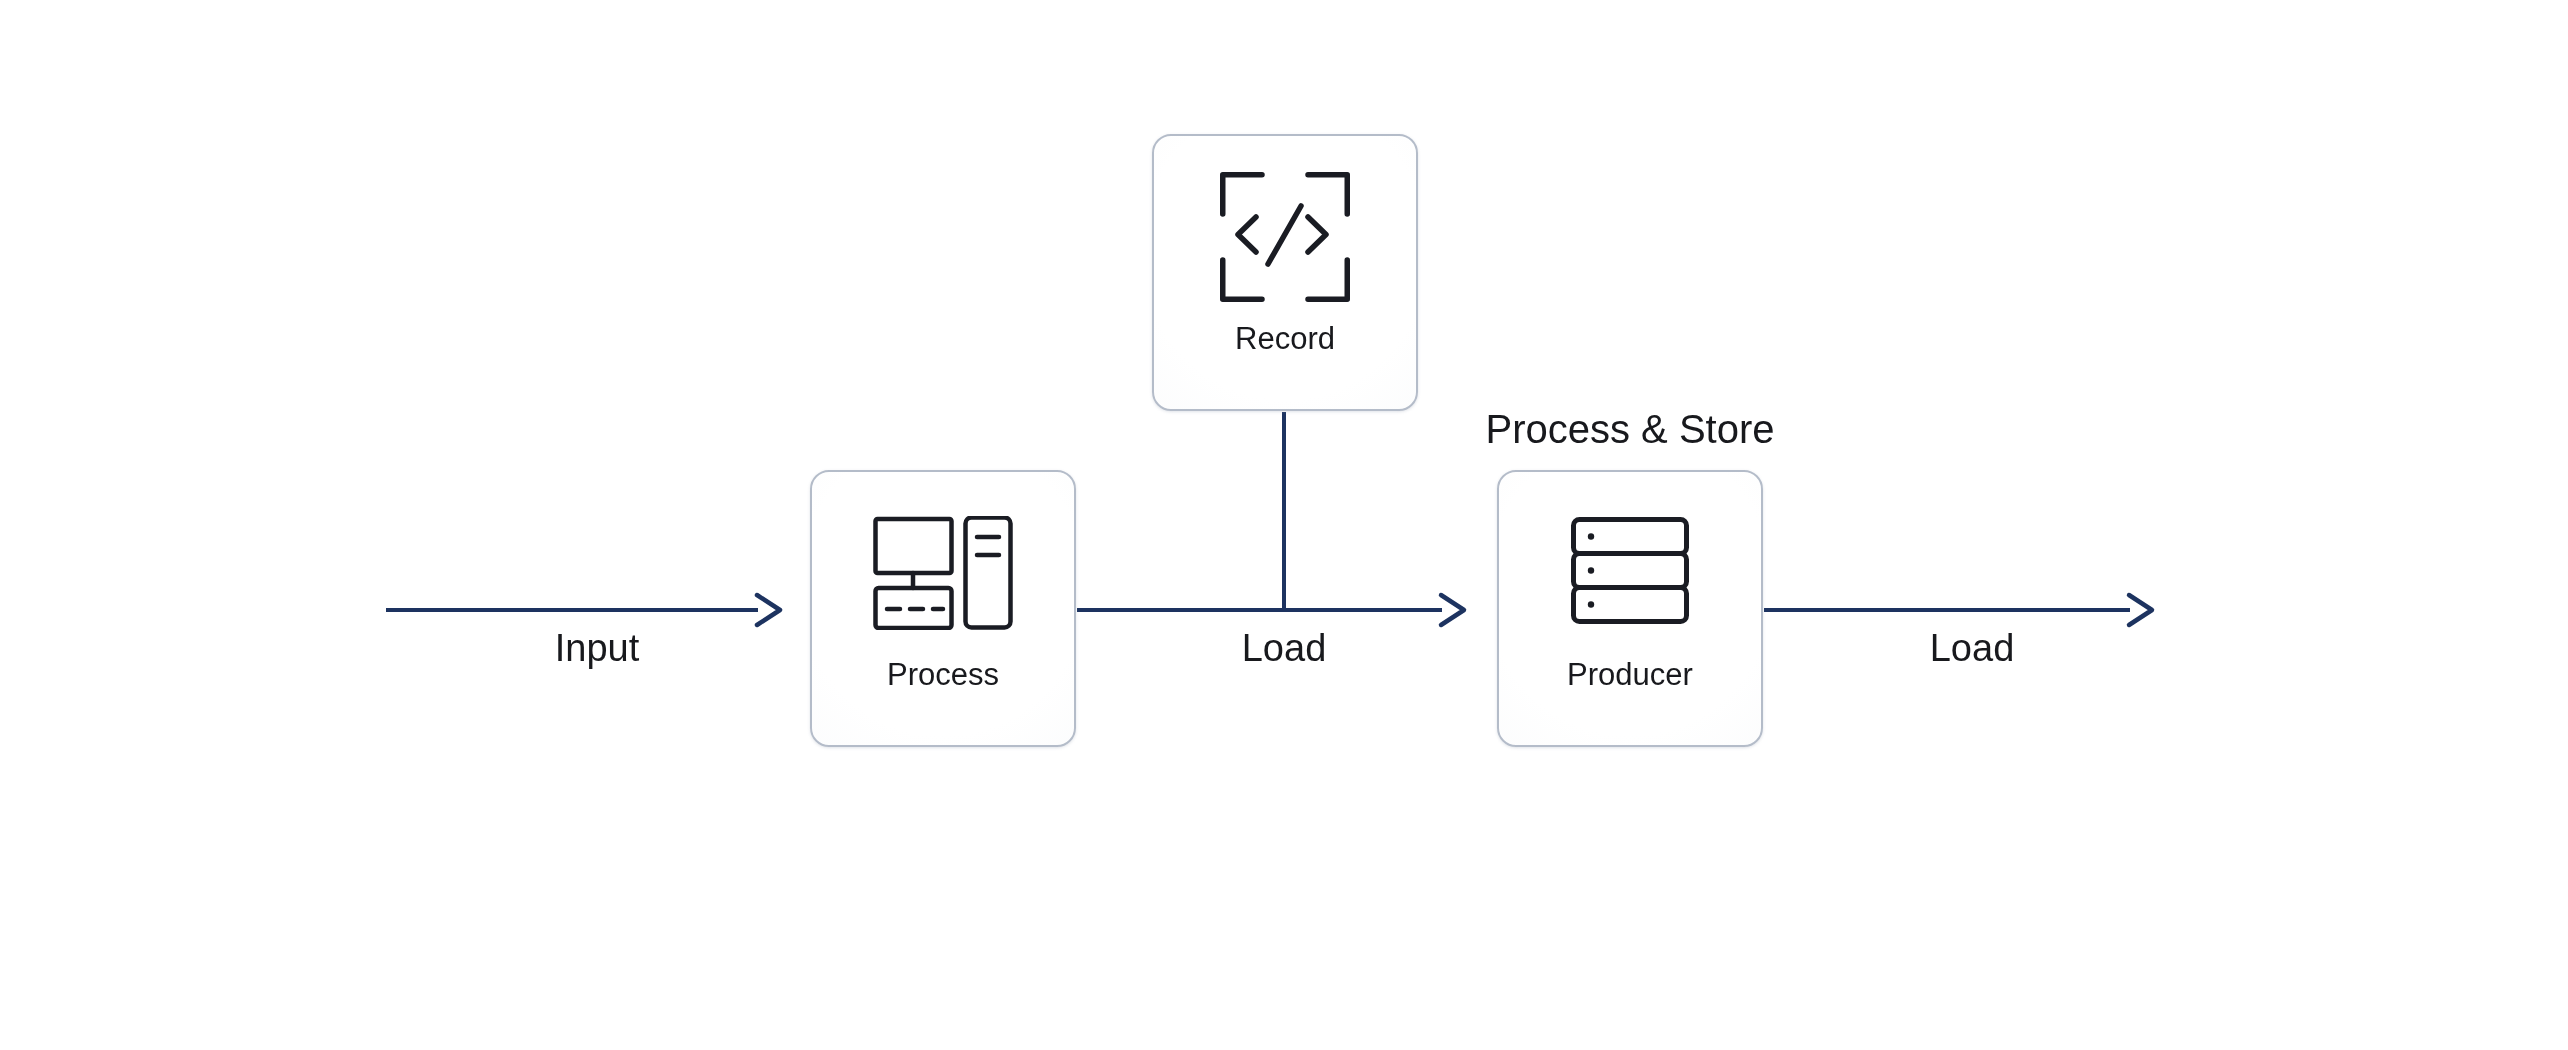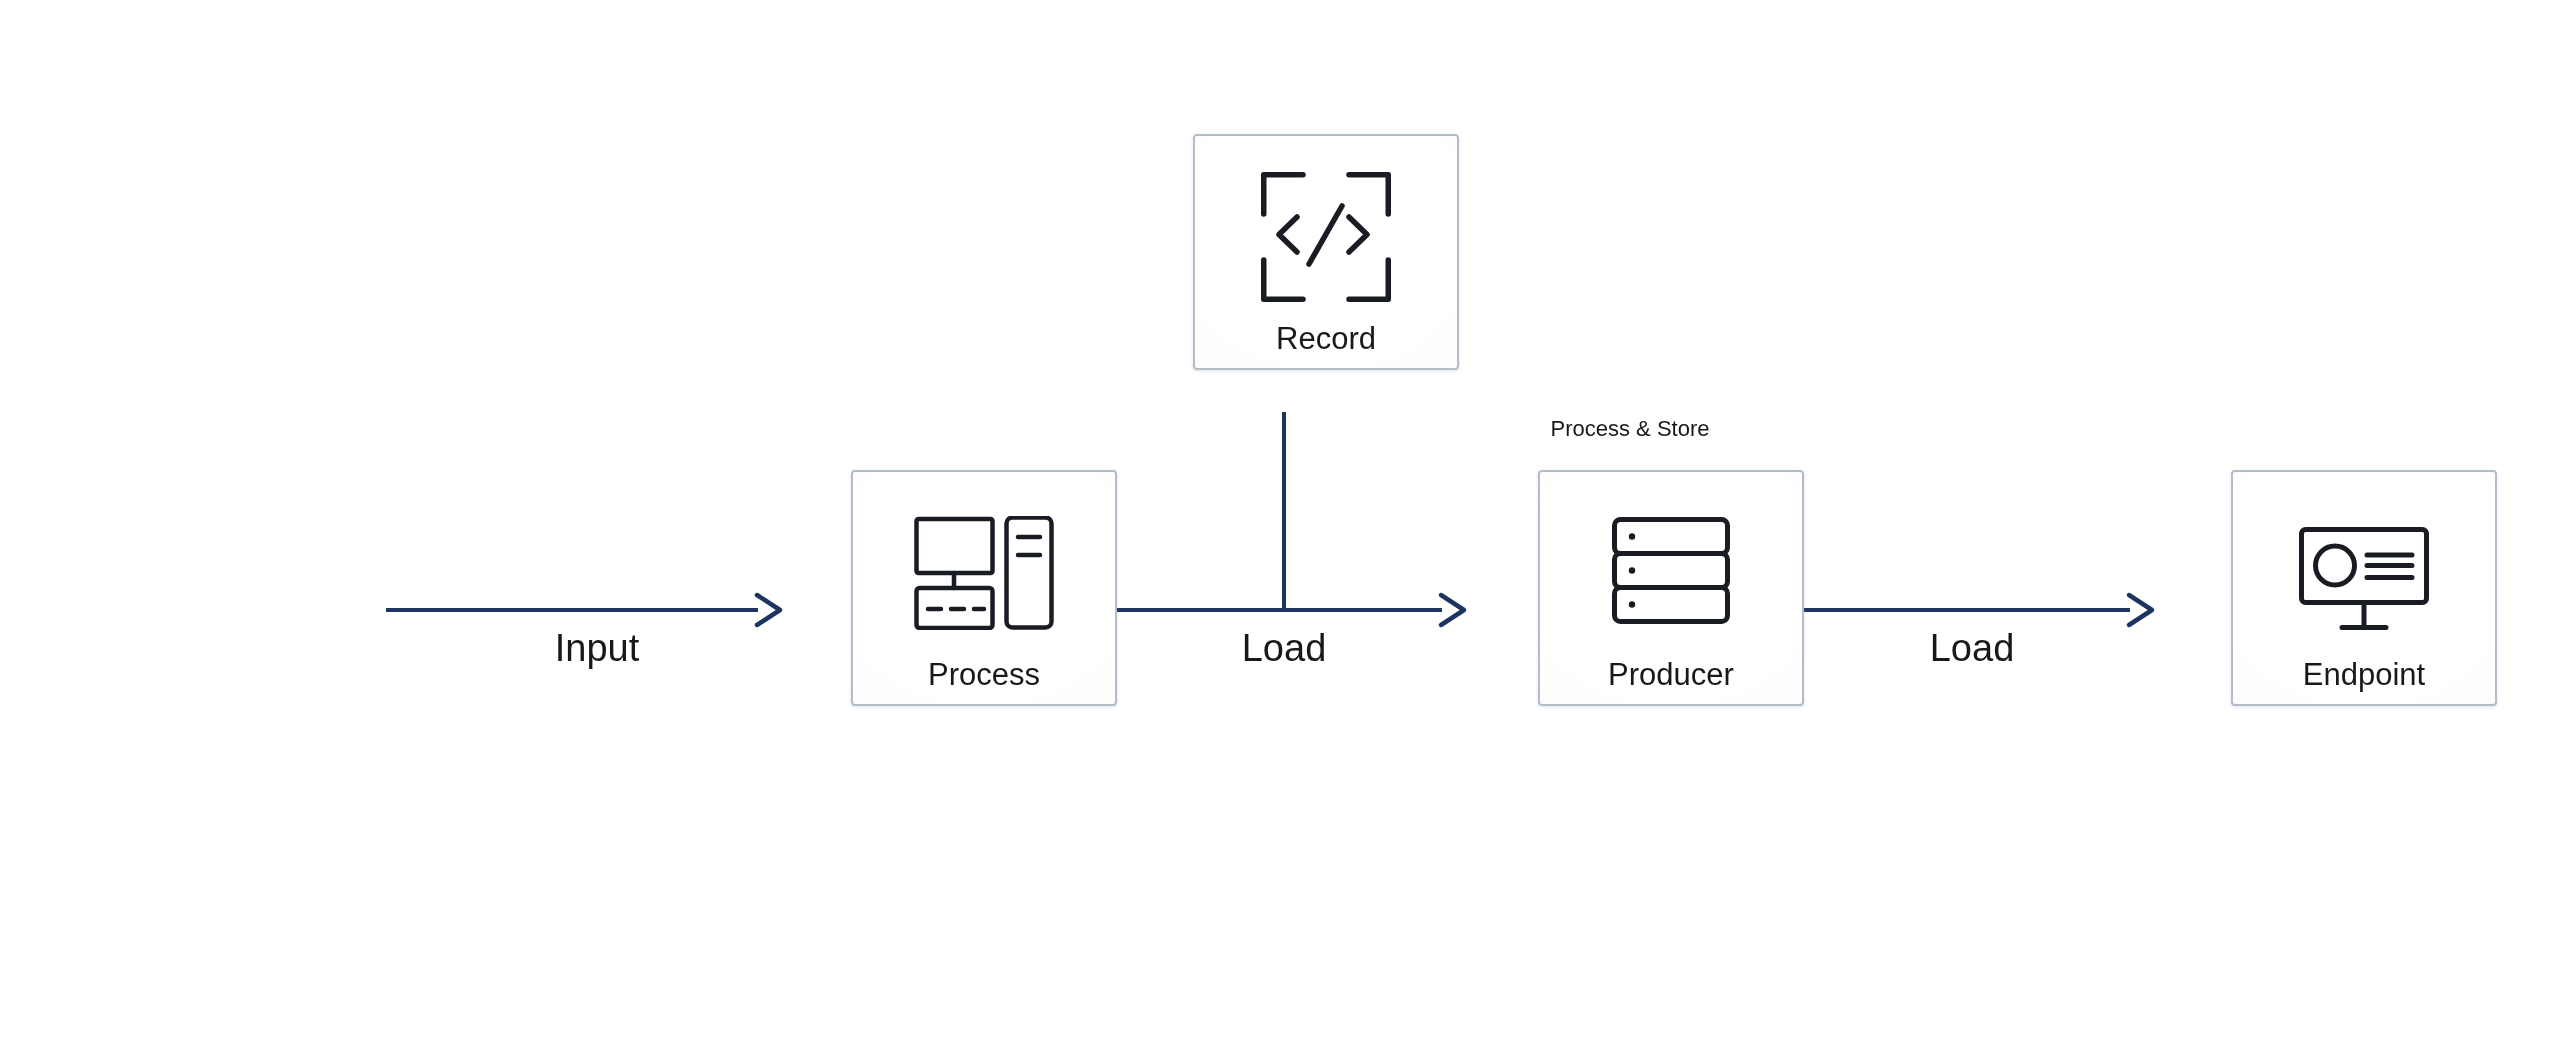--- a/index.html
+++ b/index.html
@@ -20,26 +20,25 @@
     background:var(--background,#fff);
     overflow:hidden;
   }
   .edges{position:absolute;left:0;top:0;width:2568px;height:1050px;pointer-events:none}
   .edges path{fill:none;stroke:var(--edge,#1d3360)}
   .edges .line{stroke-width:4}
   .edges .head{stroke-width:4.5;stroke-linecap:round;stroke-linejoin:round}
 
   .node{
     position:absolute;
-    width:266px;height:236px;
+    width:266px;height:277px;
     border:2.5px solid var(--node-border,#b4bcc9);
-    border-radius:4px;
+    border-radius:19px;
     background:radial-gradient(130% 130% at 50% 42%, var(--node-fill-center,#fff) 42%, var(--node-fill-edge,#f4f6f8) 100%);
     box-shadow:0 1px 3px rgba(150,160,178,.30);
-    margin-left:41px;
   }
   .node-user{left:120px;top:470px}
   .node-producer{left:810px;top:470px}
   .node-record{left:1152px;top:134px}
   .node-consumer{left:1497px;top:470px}
   .node-endpoint{left:2190px;top:470px}
 
   .icon{position:absolute;left:50%;transform:translateX(-50%);line-height:0}
   .icon svg{stroke:var(--icon-stroke,#1a1c23);fill:none;stroke-linecap:round;stroke-linejoin:round}
   .icon-person{top:38px}
@@ -54,21 +53,21 @@
   }
   .edge-label{
     position:absolute;transform:translateX(-50%);
     font-size:38px;line-height:38px;white-space:nowrap;color:var(--text,#18191d);
   }
   .edge-label-input{left:597px;top:629px}
   .edge-label-send{left:1284px;top:629px}
   .edge-label-load{left:1972px;top:629px}
   .annotation{
     position:absolute;left:1630px;top:410px;transform:translateX(-50%);
-    font-size:22px;line-height:38px;white-space:nowrap;color:var(--text,#18191d);
+    font-size:40px;line-height:38px;white-space:nowrap;color:var(--text,#18191d);
   }
 </style>
 </head>
 <body>
 
 <div class="canvas">
 
   <svg class="edges" viewBox="0 0 2568 1050" aria-hidden="true">
     <g>
       <path class="line" d="M386 610 H758"></path>
@@ -124,32 +123,20 @@
         <rect x="2.5" y="36.5" width="113" height="34" rx="6"></rect>
         <rect x="2.5" y="70.5" width="113" height="34" rx="6"></rect>
         <circle cx="20" cy="19.5" r="3.2" fill="#1a1c23" stroke="none"></circle>
         <circle cx="20" cy="53.5" r="3.2" fill="#1a1c23" stroke="none"></circle>
         <circle cx="20" cy="87.5" r="3.2" fill="#1a1c23" stroke="none"></circle>
       </svg>
     </span>
     <div class="node-label">Producer</div>
   </div>
 
-  <div class="node node-endpoint">
-    <span class="icon icon-monitor">
-      <svg width="130" height="104" viewBox="0 0 130 104" stroke-width="5">
-        <rect x="2.5" y="2.5" width="125" height="73" rx="4"></rect>
-        <path d="M65 76 V98"></path>
-        <path d="M43 100.5 H87"></path>
-        <circle cx="36" cy="38.5" r="19.5"></circle>
-        <path d="M68 28 H113 M68 38.5 H113 M68 50.5 H113"></path>
-      </svg>
-    </span>
-    <div class="node-label">Endpoint</div>
-  </div>
 
   <div class="edge-label edge-label-input">Input</div>
   <div class="edge-label edge-label-send">Load</div>
   <div class="edge-label edge-label-load">Load</div>
 
   <div class="annotation">Process &amp; Store</div>
 
 </div>
 
 </body></html>

